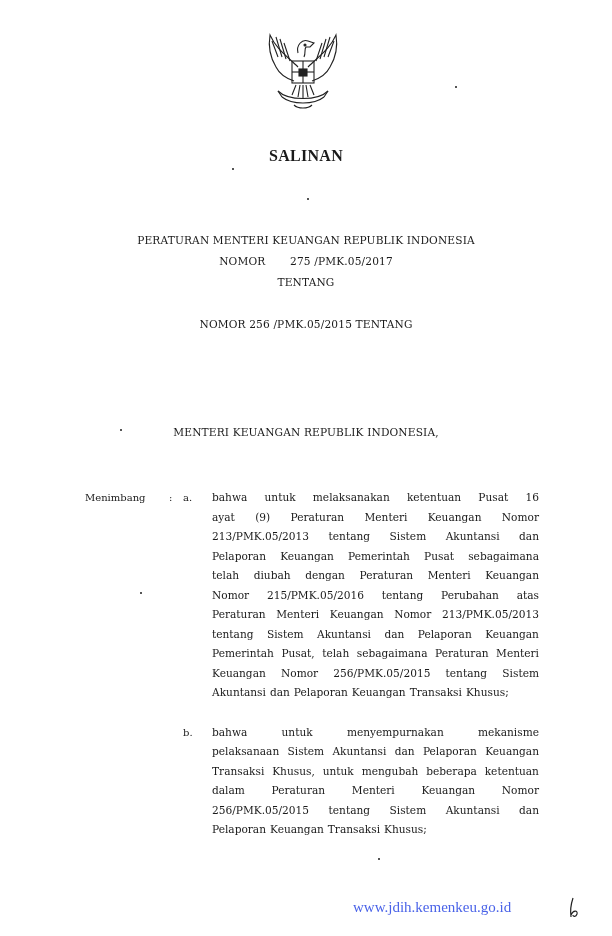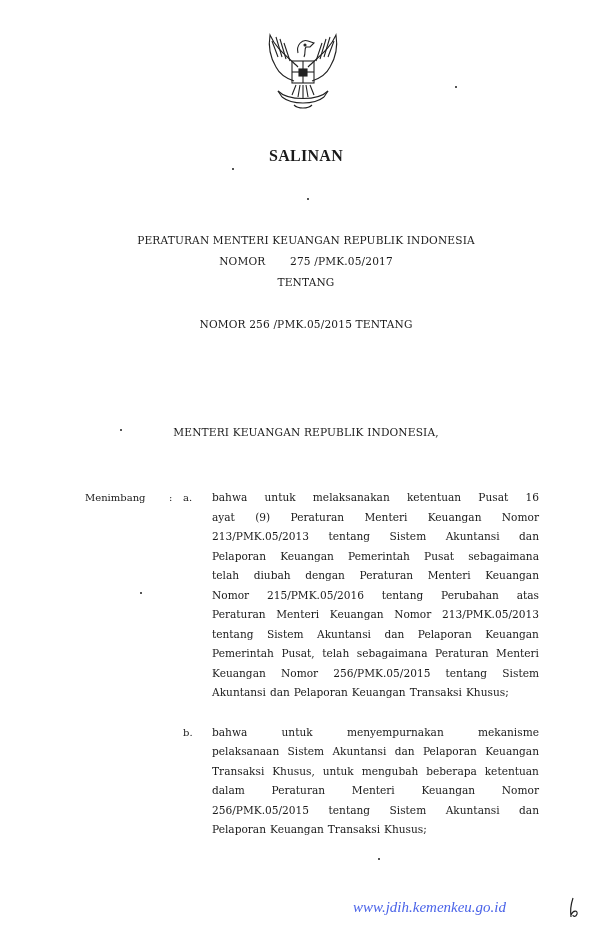--- a/index.html
+++ b/index.html
@@ -11,21 +11,21 @@
               font-family:"Liberation Sans", sans-serif; font-size:8.6px; letter-spacing:0.1px; color:#222; }
   .salinan { position:absolute; left:0; width:612px; text-align:center; top:147px;
              font-family:"Liberation Serif", serif; font-weight:bold; font-size:16px; letter-spacing:0.3px; }
   .title-line { position:absolute; left:0; width:612px; text-align:center;
                 font-size:10.6px; letter-spacing:0.15px; white-space:pre; }
   .lbl { position:absolute; font-size:10px; white-space:pre;text-align:right; }
   .para { position:absolute; left:212px; width:327px; font-size:10.6px; }
   .para .ln { height:19.5px; line-height:19.5px; text-align:justify; text-align-last:justify; white-space:nowrap; display:flex; justify-content:space-between; }
   .para .ln.last { justify-content:flex-start; gap:4px; }
   .footer-url { position:absolute; left:353px; top:899px; font-family:"Liberation Serif", serif;
-                font-size:15px; color:#4a63e8;font-style:italic; }
+                font-size:15px; color:#4a63e8; }
   .initial { position:absolute; left:567px; top:896px; }
   .speck { position:absolute; width:1.5px; height:1.5px; background:#555; }
 </style>
 </head>
 <body>
 
 <div class="page">
 
   <svg class="emblem" viewBox="0 0 90 90">
     <g fill="none" stroke="#222" stroke-width="1.1">

